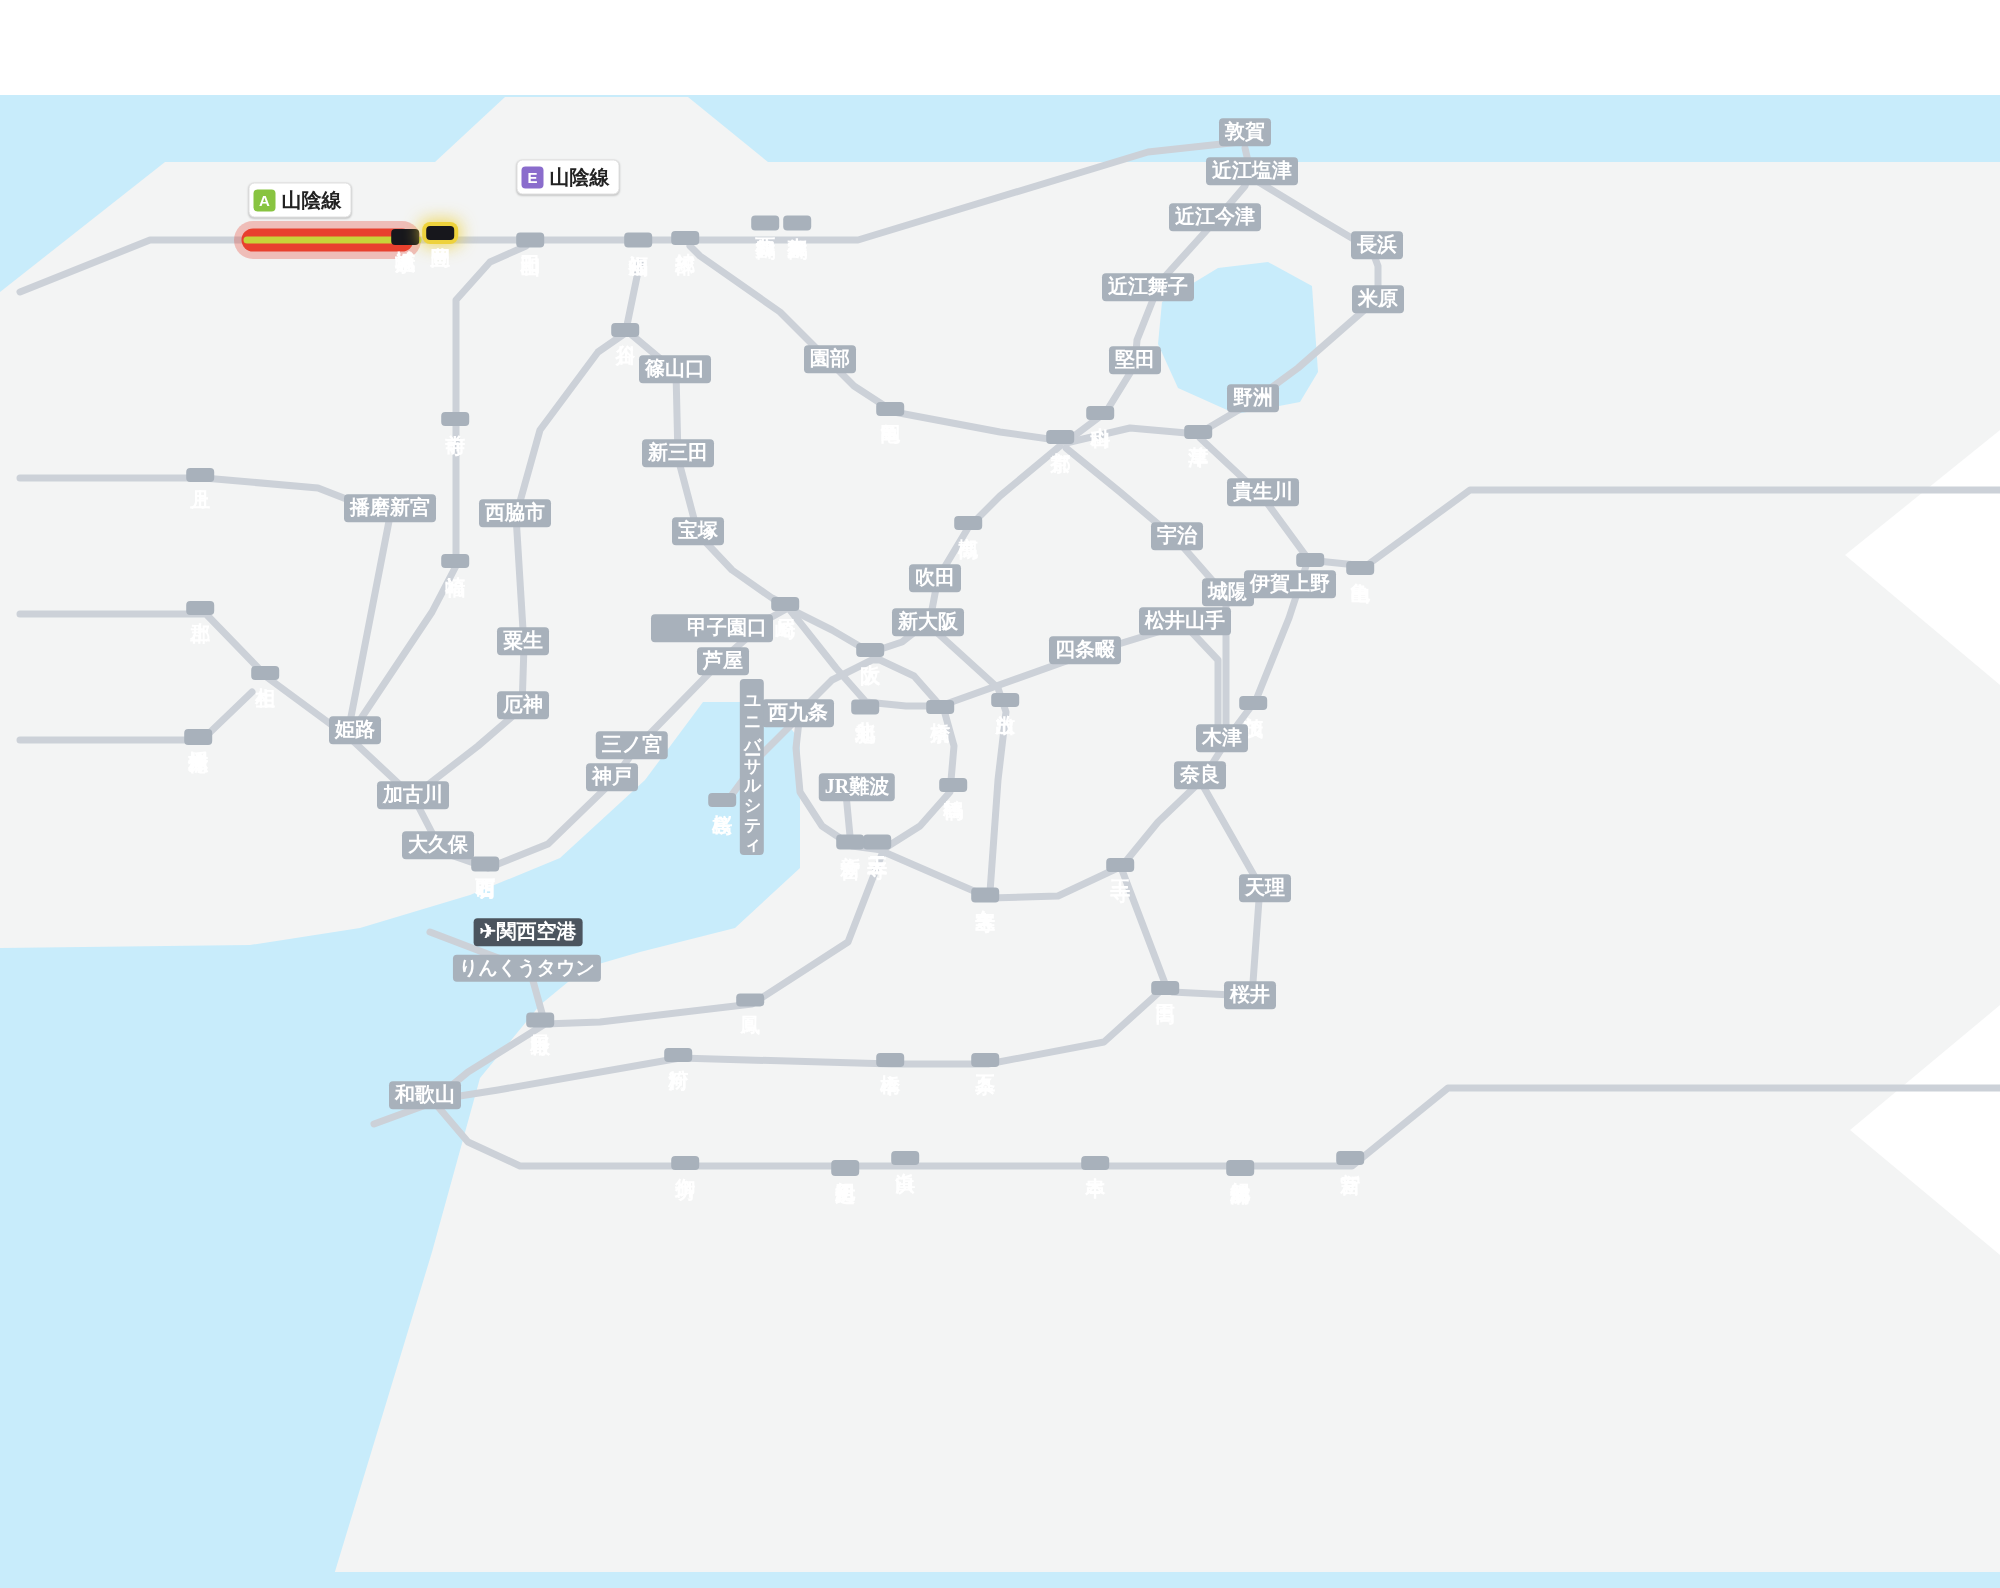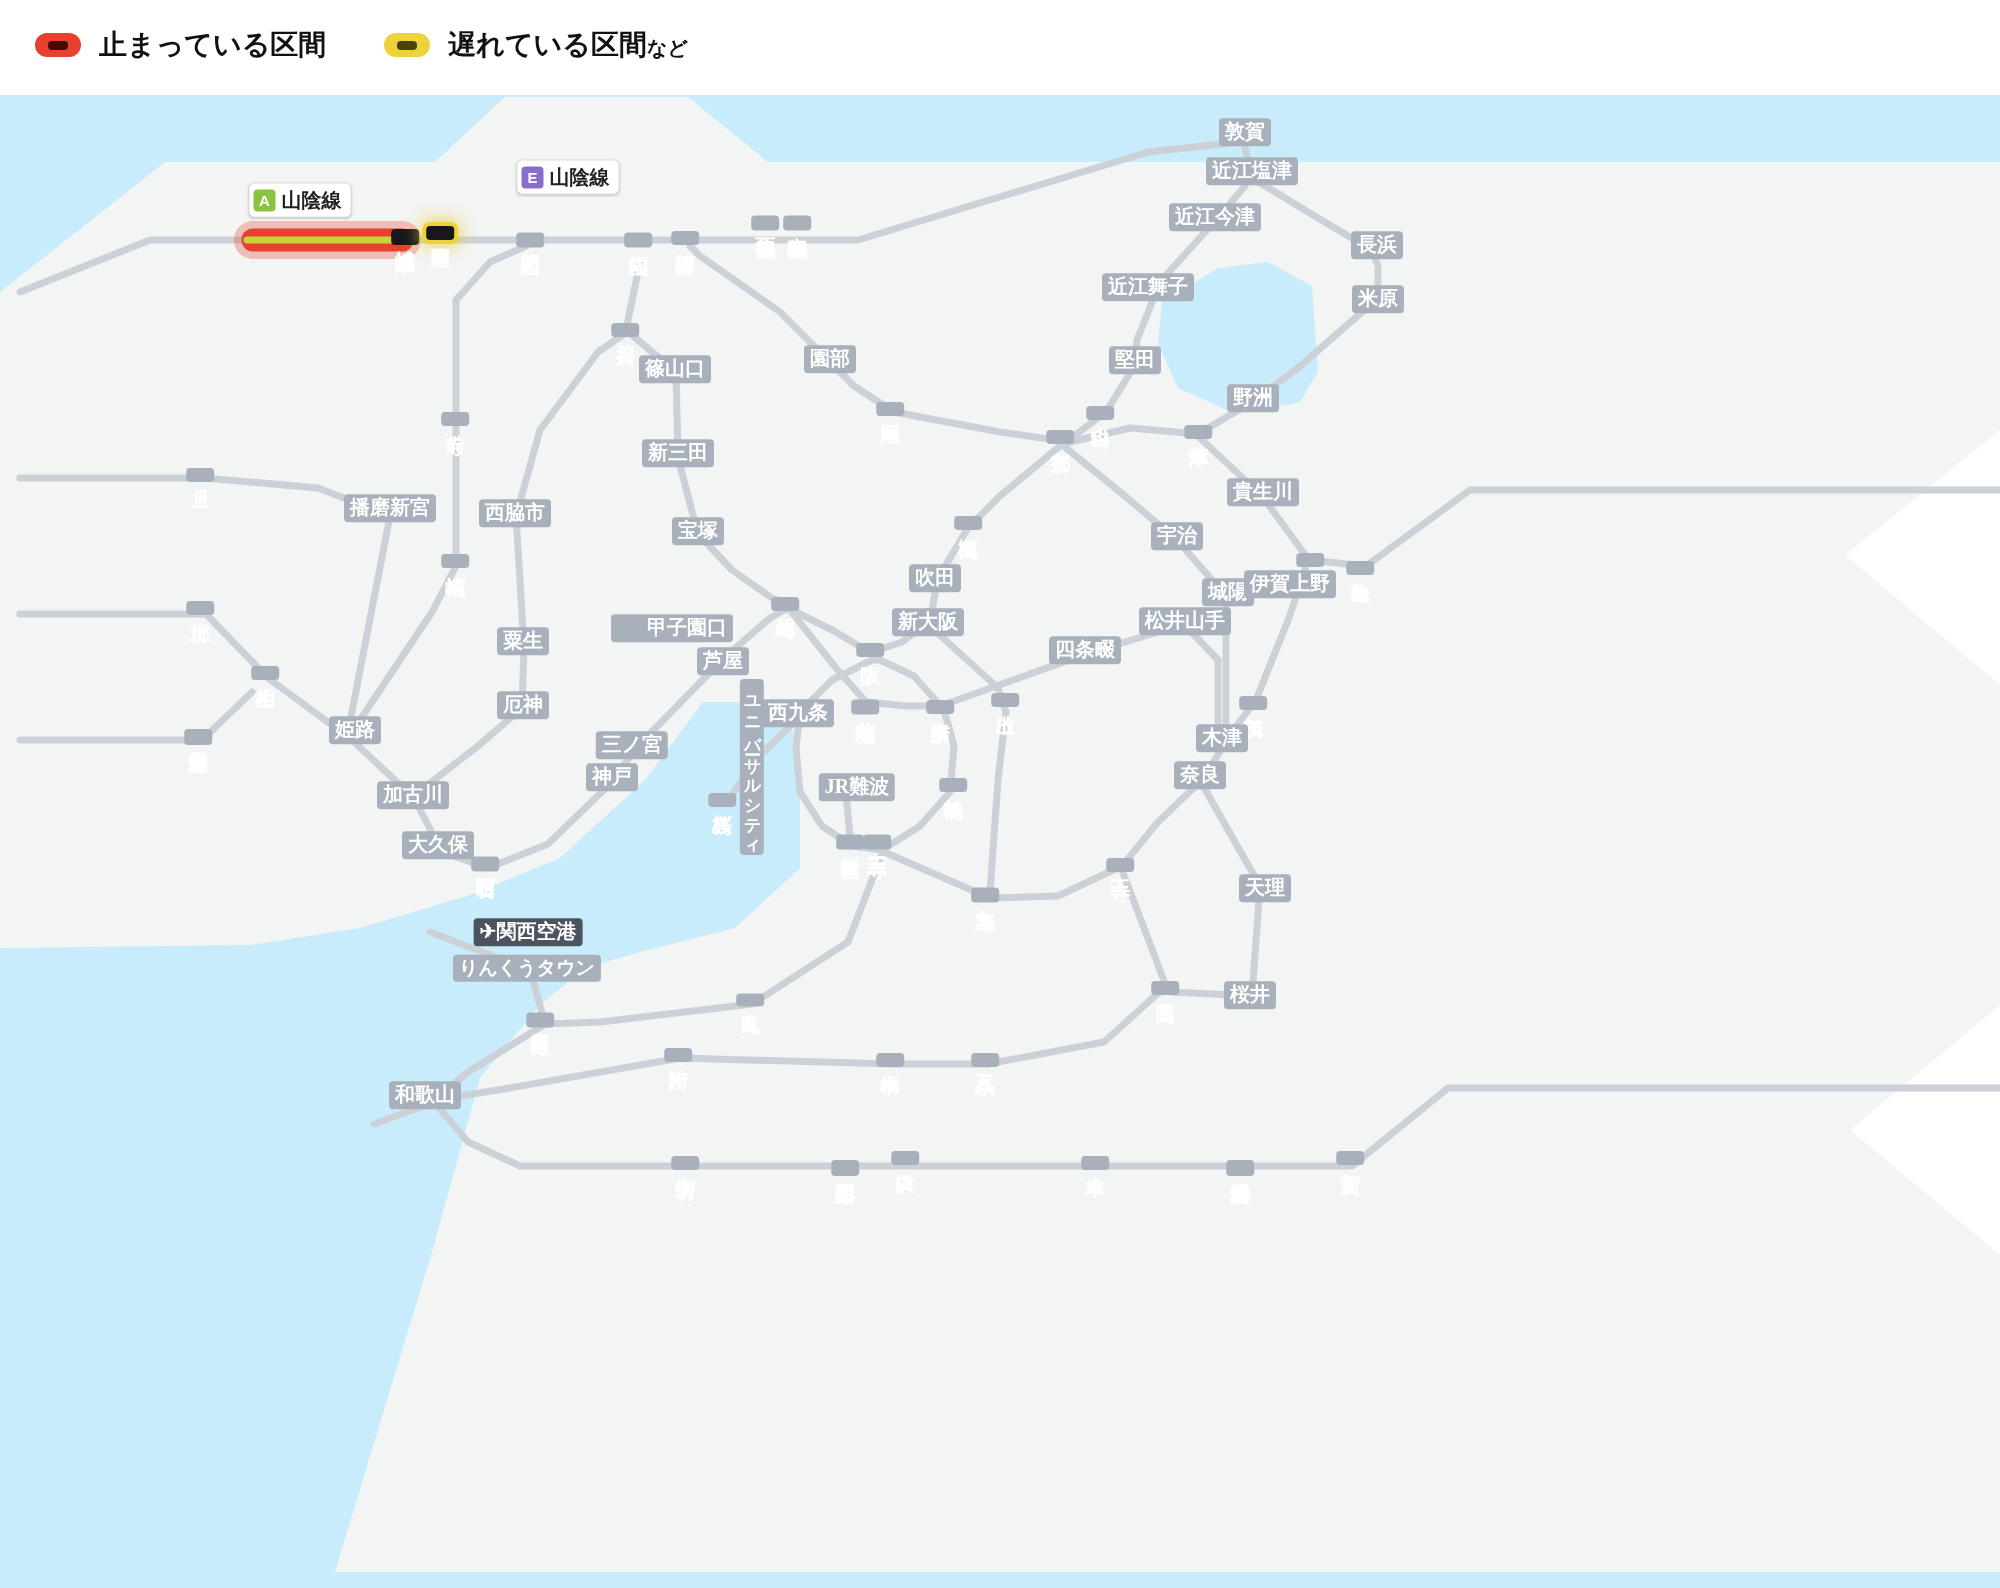--- a/index.html
+++ b/index.html
@@ -150,21 +150,21 @@
       <div class="st v" style="left: 940px; top: 707px;">京橋</div>
       <div class="st v" style="left: 1005px; top: 700px;">放出</div>
       <div class="st v" style="left: 953px; top: 785px;">鶴橋</div>
       <div class="st v" style="left: 877px; top: 842px;">天王寺</div>
       <div class="st v" style="left: 850px; top: 842px;">新今宮</div>
       <div class="st h" style="left: 845px; top: 787px; margin-left: 12px;">JR難波</div>
       <div class="st h" style="left: 798px; top: 713px;">西九条</div>
       <div class="st v" style="left: 752px; top: 767px; font-size: 17px;">ユニバーサルシティ</div>
       <div class="st v" style="left: 722px; top: 800px;">桜島</div>
       <div class="st v" style="left: 785px; top: 604px;">尼崎</div>
-      <div class="st h" style="left: 672px; top: 628px; padding-left: 36px;">甲子園口</div>
+      <div class="st h" style="left: 712px; top: 628px; padding-left: 36px;">甲子園口</div>
       <div class="st h" style="left: 723px; top: 661px;">芦屋</div>
       <div class="st h" style="left: 632px; top: 745px;">三ノ宮</div>
       <div class="st h" style="left: 612px; top: 777px;">神戸</div>
       <div class="st v" style="left: 485px; top: 864px;">西明石</div>
       <div class="st h" style="left: 438px; top: 845px;">大久保</div>
       <div class="st h" style="left: 413px; top: 795px;">加古川</div>
       <div class="st h" style="left: 355px; top: 730px;">姫路</div>
       <div class="st v" style="left: 265px; top: 673px;">相生</div>
       <div class="st v" style="left: 200px; top: 608px;">上郡</div>
       <div class="st v" style="left: 198px; top: 737px;">播州赤穂</div>
@@ -189,25 +189,14 @@
 
   <div class="line-badge" style="left:300px;top:200px;">
     <span class="badge-letter" style="background:var(--line_a_green,#88c440);">A</span>
     <span class="badge-name">山陰線</span>
   </div>
   <div class="line-badge" style="left:568px;top:177px;">
     <span class="badge-letter" style="background:var(--line_e_purple,#8a6ccc);">E</span>
     <span class="badge-name">山陰線</span>
   </div>
 
-  <div class="legend">
-    <span class="pill red">
-        <span class="slot red"></span>
-      </span>
-    <span class="ltext">止まっている区間</span>
-    <span class="pill yellow">
-        <span class="slot yellow"></span>
-      </span>
-    <span class="ltext">遅れている区間</span>
-    <span class="lsuffix">など</span>
-  </div>
 
 </div>
 
 </body></html>

